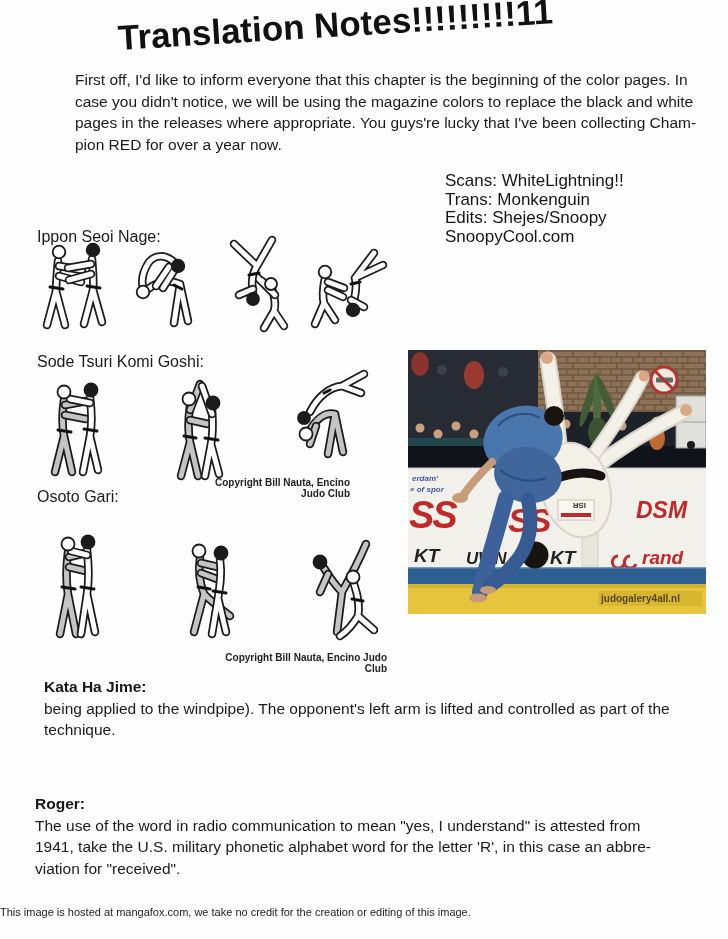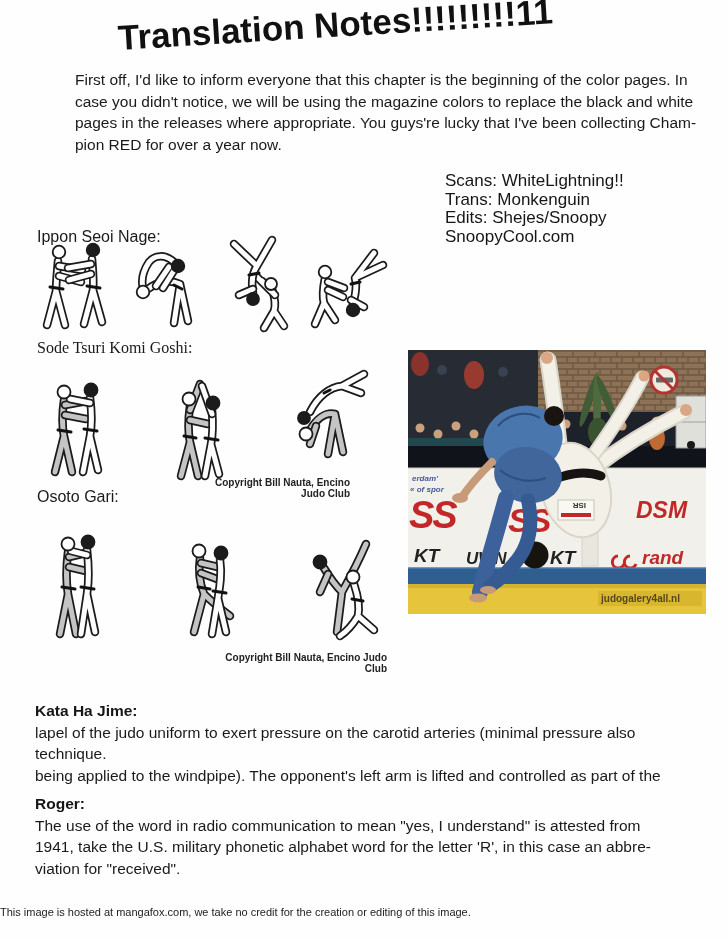--- a/index.html
+++ b/index.html
@@ -6,26 +6,26 @@
   #page{position:relative;width:728px;height:939px;background:#fefefe;overflow:hidden;
         font-family:"Liberation Sans",sans-serif;color:#161616;}
   .abs{position:absolute;}
   #title{left:118px;top:18px;width:520px;font-size:35px;font-weight:bold;
          transform:rotate(-3.5deg);transform-origin:left center;white-space:nowrap;color:#111;}
   .bodytext{font-size:15.5px;line-height:21.6px;color:#1a1a1a;}
   #intro{left:35px;top:69px;width:670px;margin-left:40px;}
   #credits{left:445px;top:172px;width:240px;font-size:17px;line-height:18.6px;}
   .seclabel{font-size:16px;color:#1a1a1a;}
   #lbl-ippon{left:37px;top:228px;}
-  #lbl-sode{left:37px;top:339px;font-family:Liberation Serif, serif;}
+  #lbl-sode{left:37px;top:353px;}
   #lbl-osoto{left:37px;top:488px;text-align:right;}
   .copyright{font-size:10px;font-weight:bold;color:#222;text-align:right;}
   #copy1{left:190px;top:477px;width:160px;}
   #copy2{left:211px;top:652px;width:176px;}
-  #note-kata{left:35px;top:676px;width:672px;margin-top:24px;}
+  #note-kata{left:44px;top:676px;width:672px;}
   #note-roger{left:35px;top:793px;width:672px;}
   .notehead{font-weight:bold;font-size:15.5px;line-height:21.6px;}
   #footer{left:0;top:905px;width:580px;text-align:left;font-size:11px;line-height:14.5px;color:#222;}
   
   .o{stroke:#1b1b1b;stroke-width:8.5;fill:none;stroke-linecap:round;stroke-linejoin:round;}
   .i{stroke:#fdfdfd;stroke-width:5;fill:none;stroke-linecap:round;stroke-linejoin:round;}
   .it{stroke:#c4c4c4;}
   .h{fill:#fff;stroke:#1b1b1b;stroke-width:1.8;}
   .hd{fill:#1b1b1b;stroke:#1b1b1b;stroke-width:1.8;}
   .belt{stroke:#111;stroke-width:3;fill:none;stroke-linecap:round;}
@@ -300,23 +300,22 @@
     </g>
     <g>
       <rect x="190" y="241" width="104" height="15" fill="#d8b72f"></rect>
       <text x="193" y="252" font-size="10" font-weight="bold" fill="#55481a">judogalery4all.nl</text>
     </g>
   </svg>
 
   <div class="abs" id="note-kata">
     <div class="notehead">Kata Ha Jime:</div>
     <div class="bodytext">
-      <div>lapel of the judo uniform to exert pressure on the carotid arteries (minimal pressure also</div>
+      <div>being applied to the windpipe). The opponent's left arm is lifted and controlled as part of the</div>
       <div>technique.</div>
-      <div>being applied to the windpipe). The opponent's left arm is lifted and controlled as part of the</div>
     </div>
   </div>
 
   <div class="abs" id="note-roger">
     <div class="notehead">Roger:</div>
     <div class="bodytext">
       <div>The use of the word in radio communication to mean "yes, I understand" is attested from</div>
       <div>1941, take the U.S. military phonetic alphabet word for the letter 'R', in this case an abbre-</div>
       <div>viation for "received".</div>
     </div>

